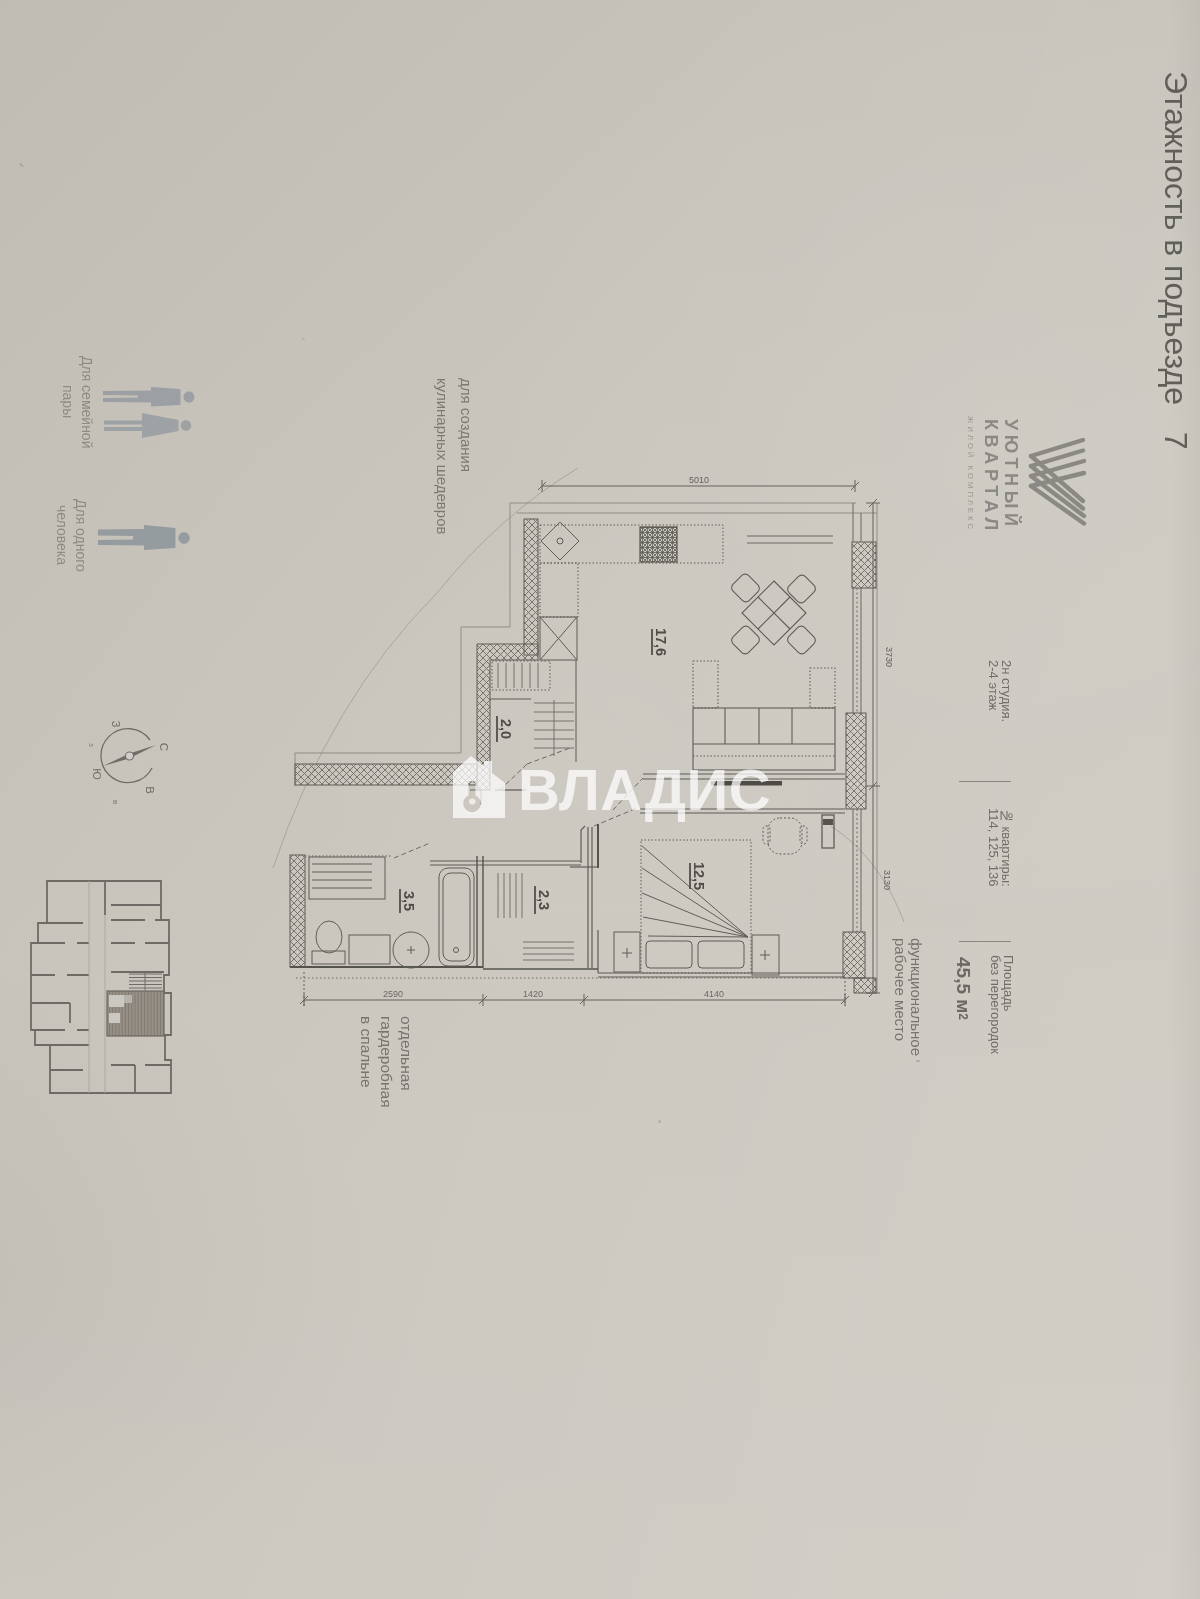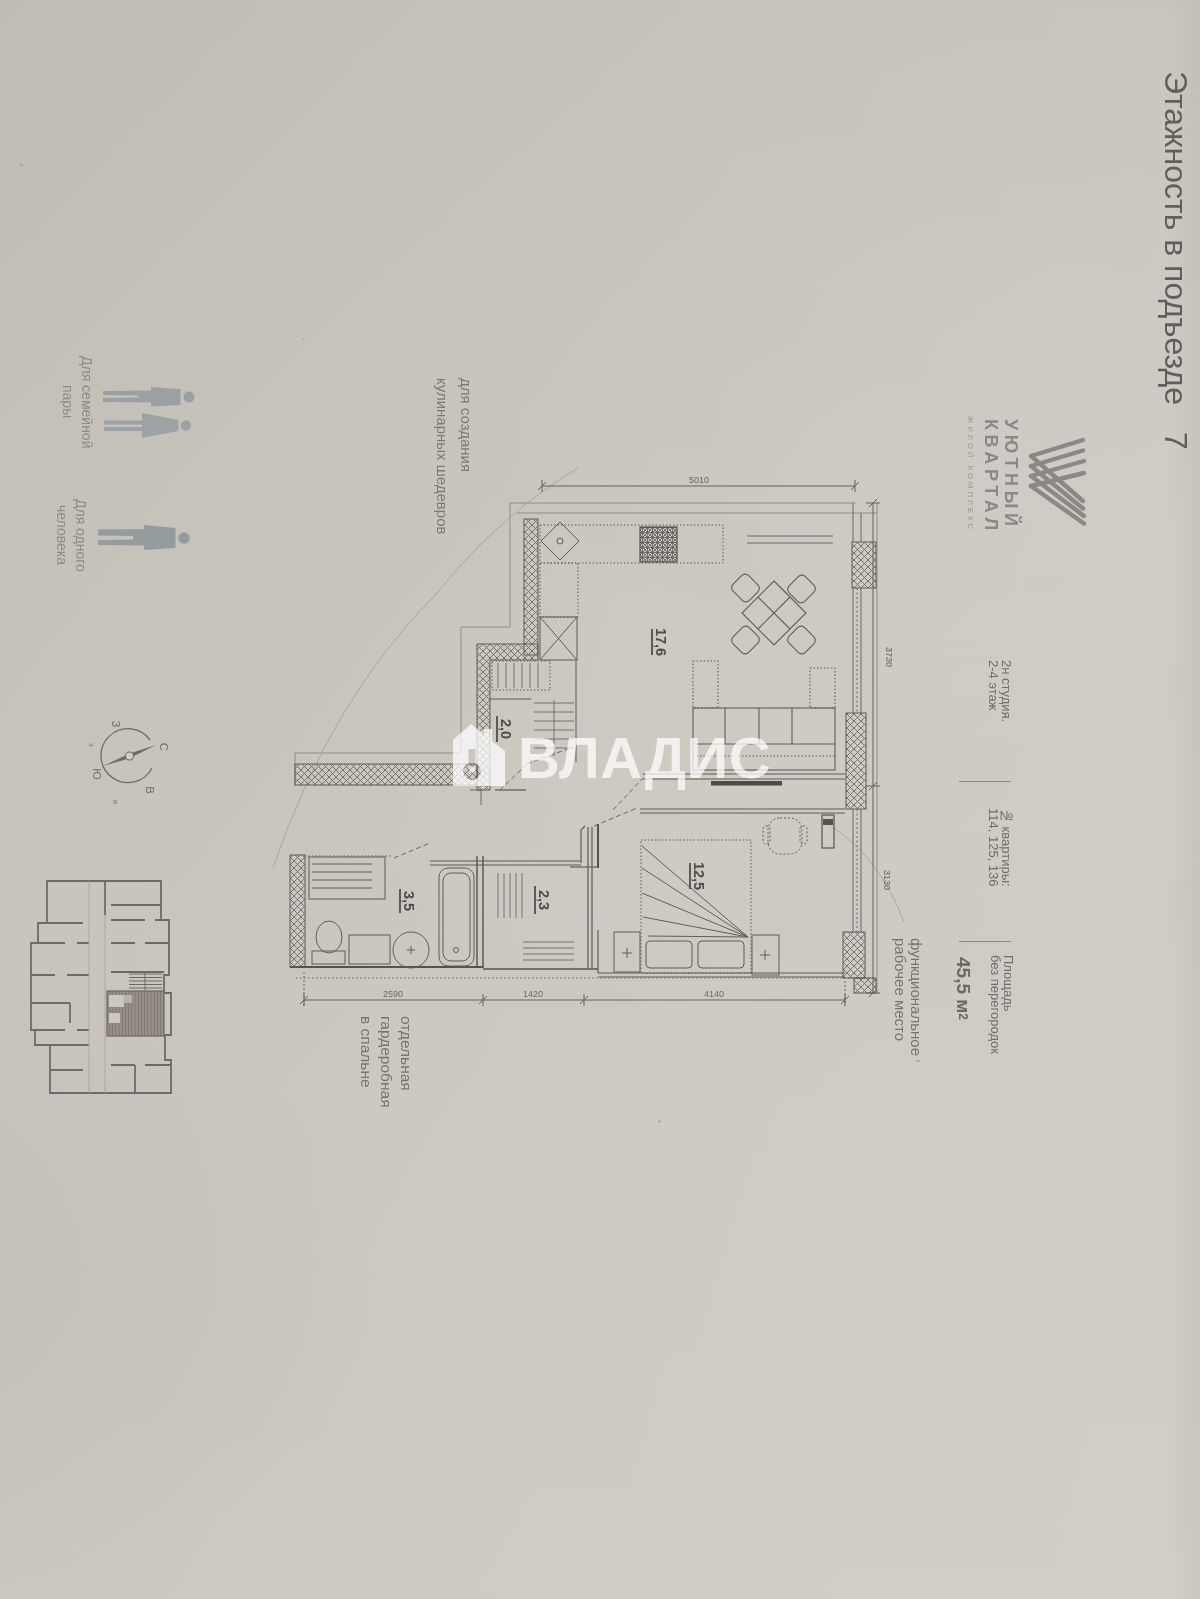--- a/index.html
+++ b/index.html
@@ -438,21 +438,21 @@
       <line x1="841" y1="1004" x2="849" y2="996"></line>
       <line x1="304" y1="972" x2="304" y2="1006" stroke-dasharray="2 2"></line>
       <line x1="845" y1="981" x2="845" y2="1006" stroke-dasharray="2 2"></line>
       <line x1="296" y1="978" x2="876" y2="978" stroke-dasharray="1.5 2.5" stroke-width="0.9"></line>
     </g>
     <text x="393" y="997" font-size="9" fill="#6b6964" text-anchor="middle">2590</text>
     <text x="533" y="997" font-size="9" fill="#6b6964" text-anchor="middle">1420</text>
     <text x="714" y="997" font-size="9" fill="#6b6964" text-anchor="middle">4140</text>
   </svg>
 
-  <div class="abs" style="left:450px;top:720px;width:332px;height:70px;">
+  <div class="abs" style="left:450px;top:752px;width:332px;height:70px;">
     <svg width="332" height="70" viewBox="0 0 332 70">
       <path fill="rgba(255,255,255,0.72)" fill-rule="evenodd" d="M3,20 L21,4 L34,14.5 L34,9 L42,9 L42,21 L55,31 L55,66 L3,66 Z
            M18.5,29 L25.5,29 L25.5,43.5 L28,45 A 8.8,8.8 0 1 1 16,45 L18.5,43.5 Z"></path>
       <ellipse cx="22.3" cy="49.5" rx="3.3" ry="2.9" fill="rgba(255,255,255,0.65)"></ellipse>
       <text x="68" y="58" font-size="58" font-weight="bold" fill="rgba(255,255,255,0.73)" letter-spacing="0.5" font-family="Liberation Sans, sans-serif">ВЛАДИС</text>
     </svg>
   </div>
 </div>
 
 </body></html>

